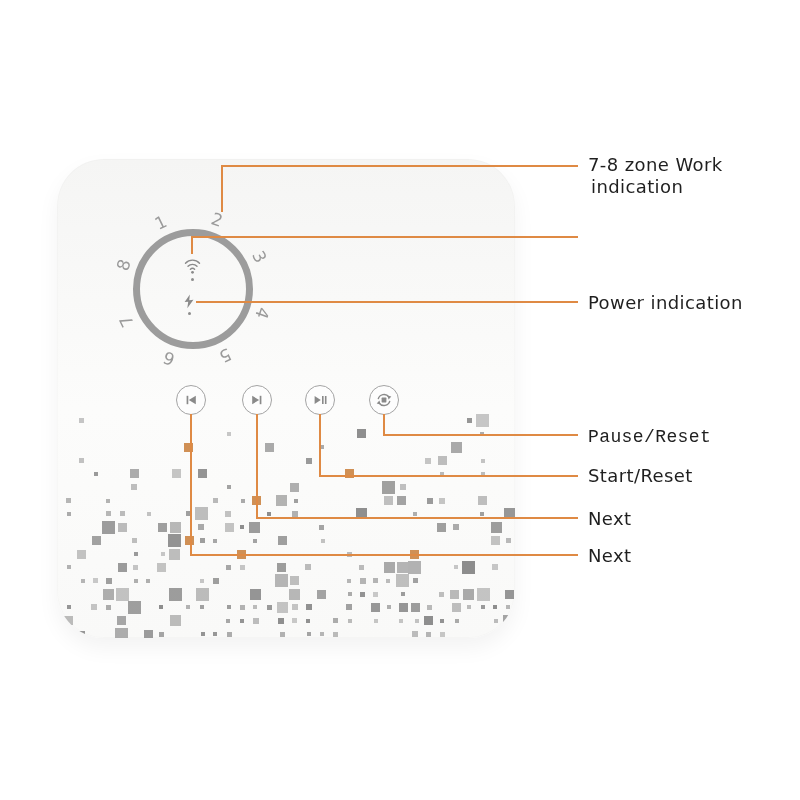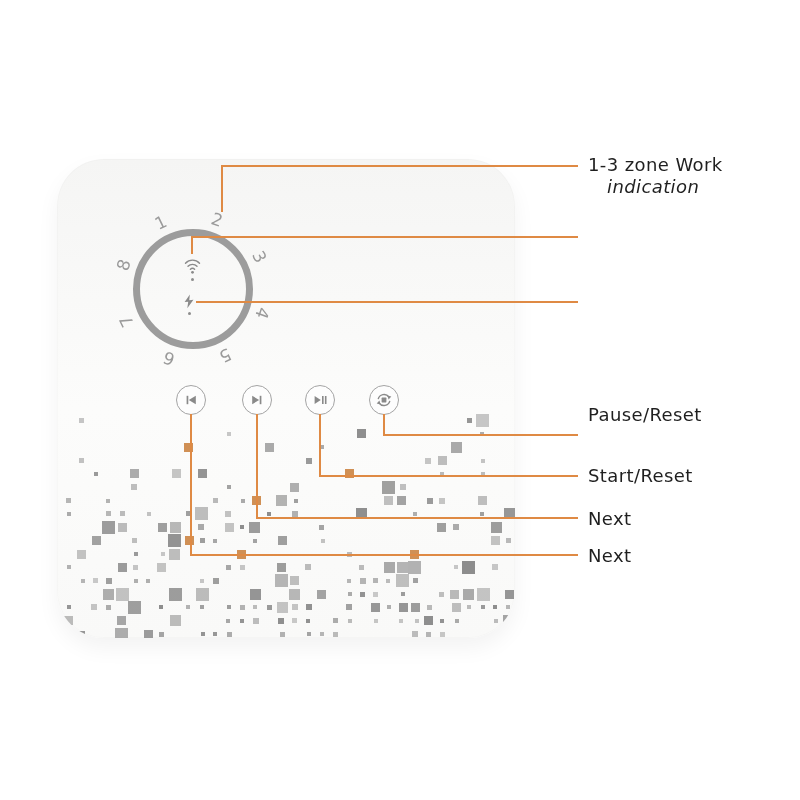--- a/index.html
+++ b/index.html
@@ -29,21 +29,21 @@
   .ctl-btn svg{display:block;}
 
   
   .lines{position:absolute;inset:0;pointer-events:none;}
   .callout-path{stroke:var(--accent,#df8a44);stroke-width:2;fill:none;}
 
   
   .lbl{position:absolute;left:588px;transform:translateY(-50%);
        color:var(--label-text,#1f1f1f);font-size:18px;letter-spacing:0.4px;
        white-space:nowrap;line-height:22px;}
-  .lbl .l2{margin-left:19px;font-style:italic;}
+  .lbl .l2{margin-left:3px;}
 </style>
 </head>
 <body>
 
 <div class="stage">
 
   <div class="panel">
     <div class="mosaic" id="mosaic">
         <div class="sq" style="left: 21.5565px; top: 259px; width: 5px; height: 5px; background: rgb(141, 141, 141); opacity: 0.49;"></div>
         <div class="sq" style="left: 409.905px; top: 259px; width: 5px; height: 5px; background: rgb(141, 141, 141); opacity: 0.92;"></div>
@@ -309,21 +309,22 @@
     <path class="callout-path" d="M222,212 V166 H578"></path>
     <path class="callout-path" d="M192,254 V237 H578"></path>
     <path class="callout-path" d="M196,302 H578"></path>
     <path class="callout-path" d="M384,414 V435 H578"></path>
     <path class="callout-path" d="M320,414 V476 H578"></path>
     <path class="callout-path" d="M257,414 V518 H578"></path>
     <path class="callout-path" d="M191,414 V555 H578"></path>
   </svg>
 
   <div class="lbl" style="top:176px;">
-    <div class="l1">1-3 zone Work</div>
+    <div class="l1">7-8 zone Work</div>
     <div class="l2">indication</div>
   </div>
-  <div class="lbl" style="top:415px;">Pause/Reset</div>
+  <div class="lbl" style="top:303px;">Power indication</div>
+  <div class="lbl" style="top:437px;font-family:Liberation Mono, monospace;">Pause/Reset</div>
   <div class="lbl" style="top:476px;">Start/Reset</div>
   <div class="lbl" style="top:519px;">Next</div>
   <div class="lbl" style="top:556px;">Next</div>
 
 </div>
 
 </body></html>

